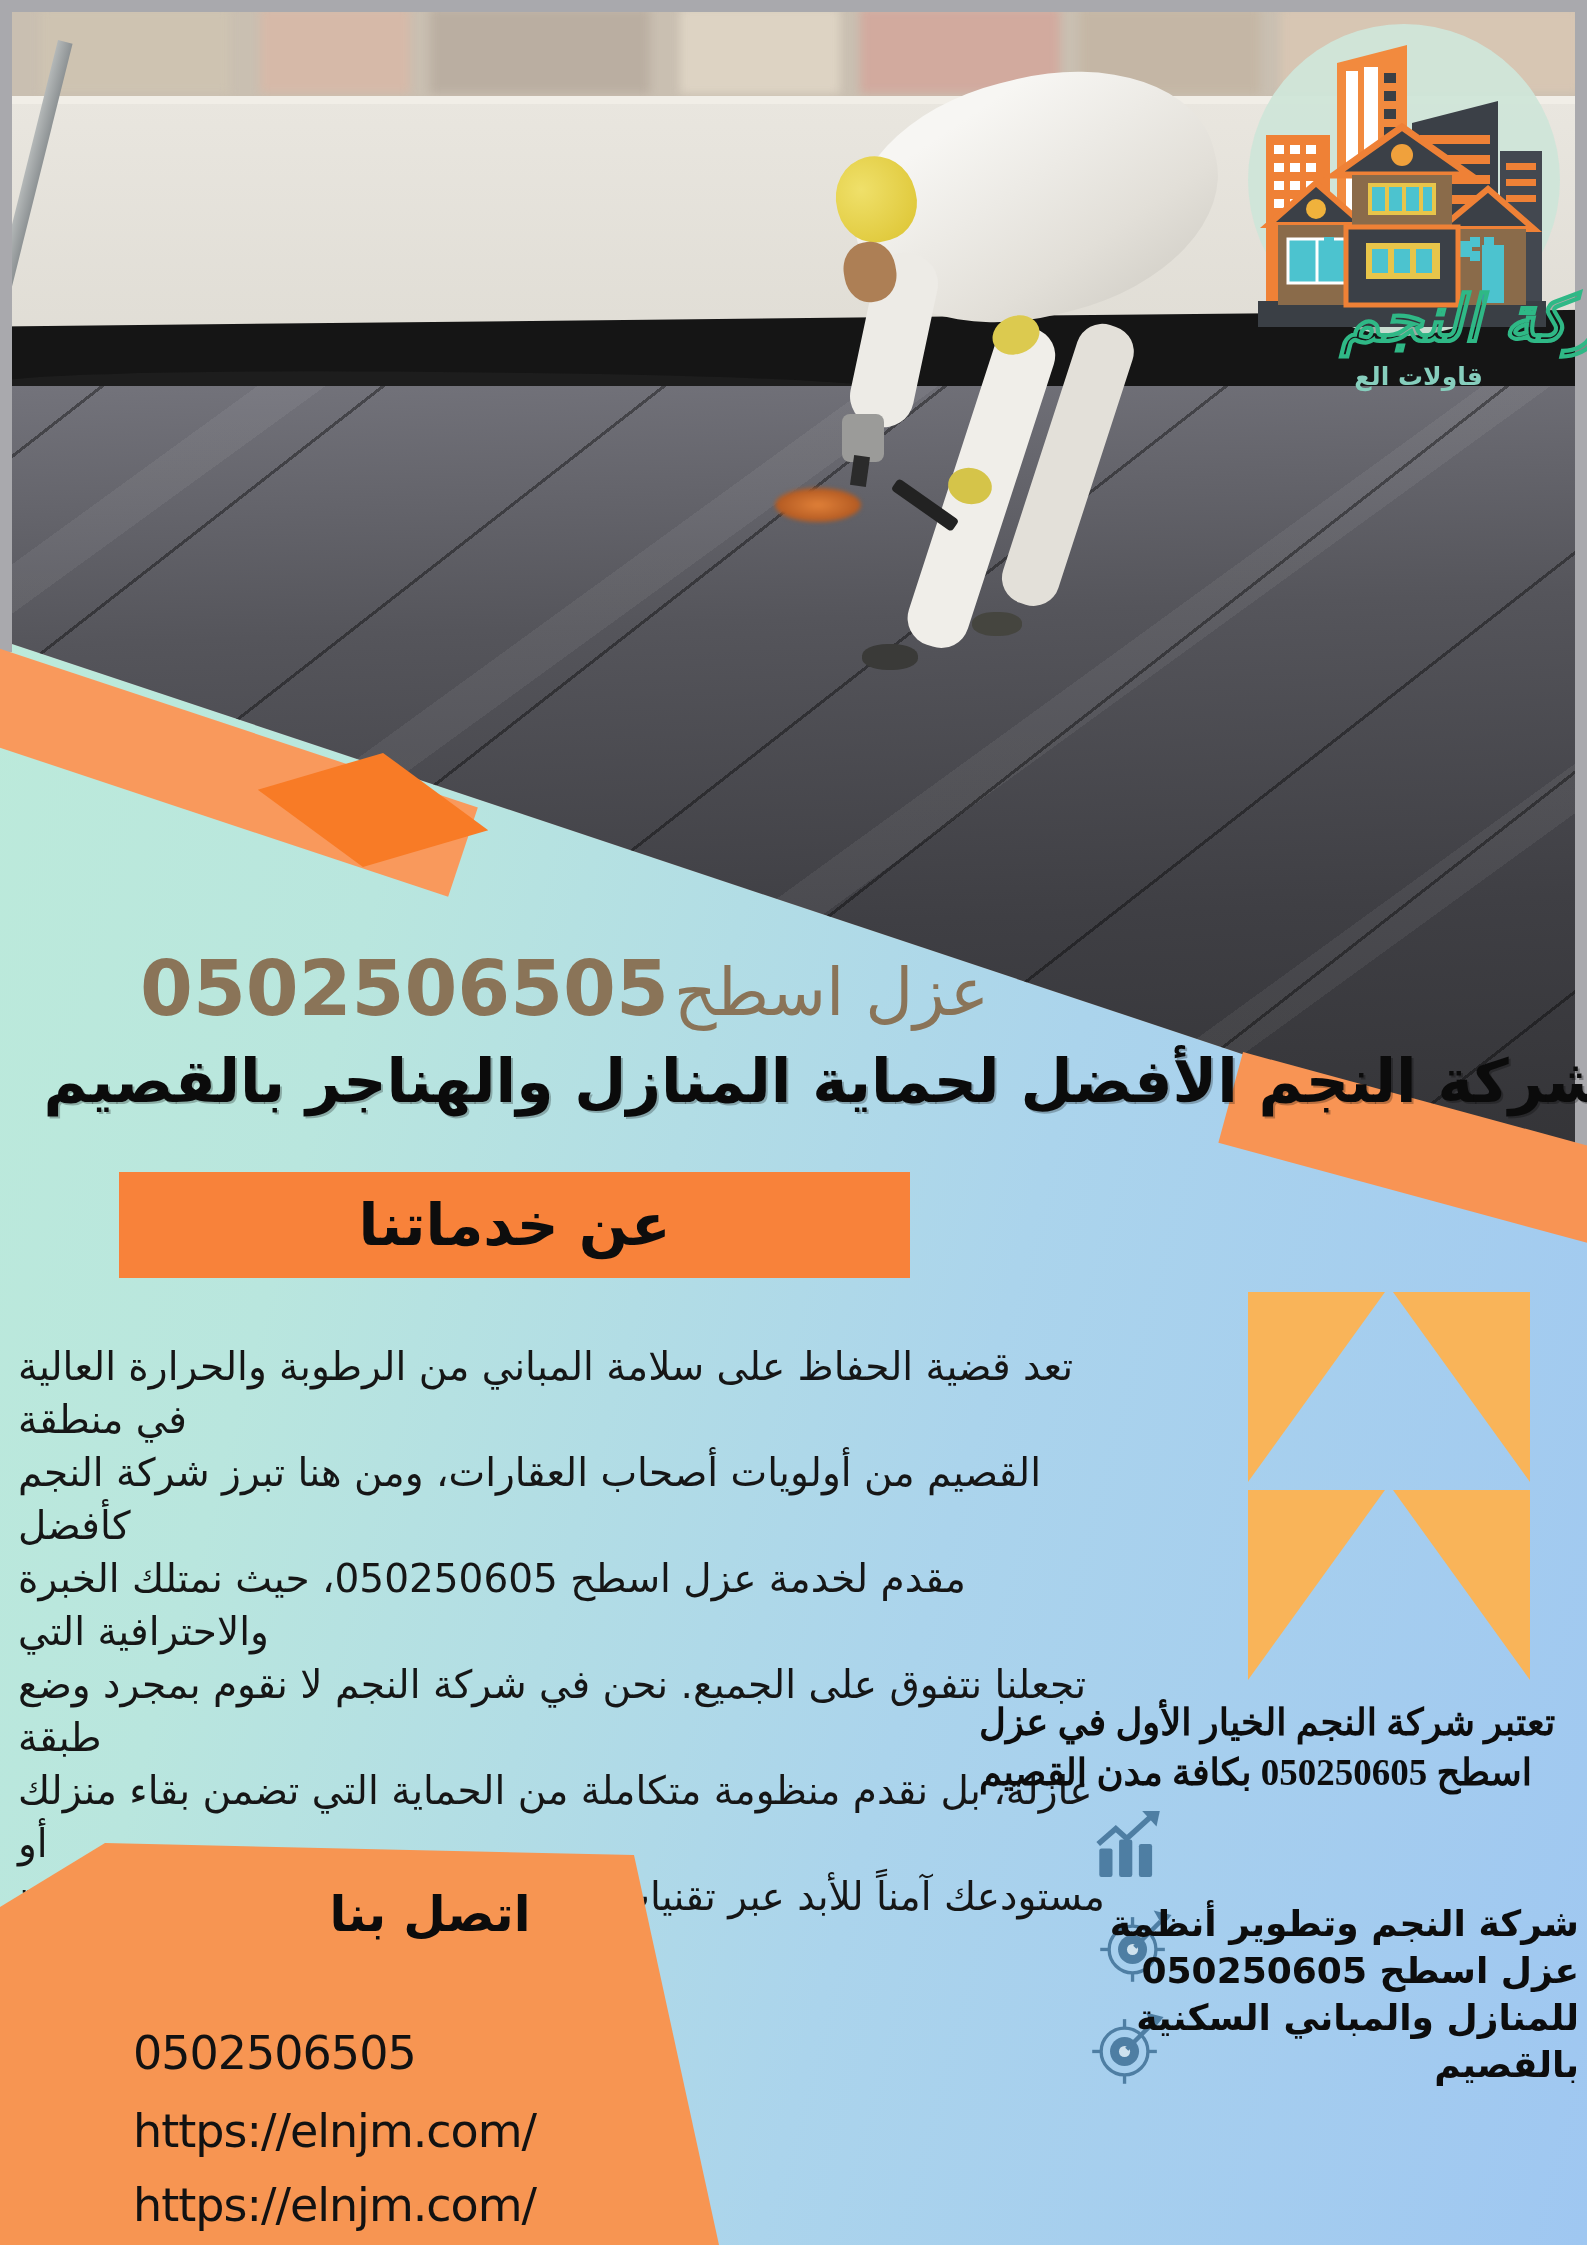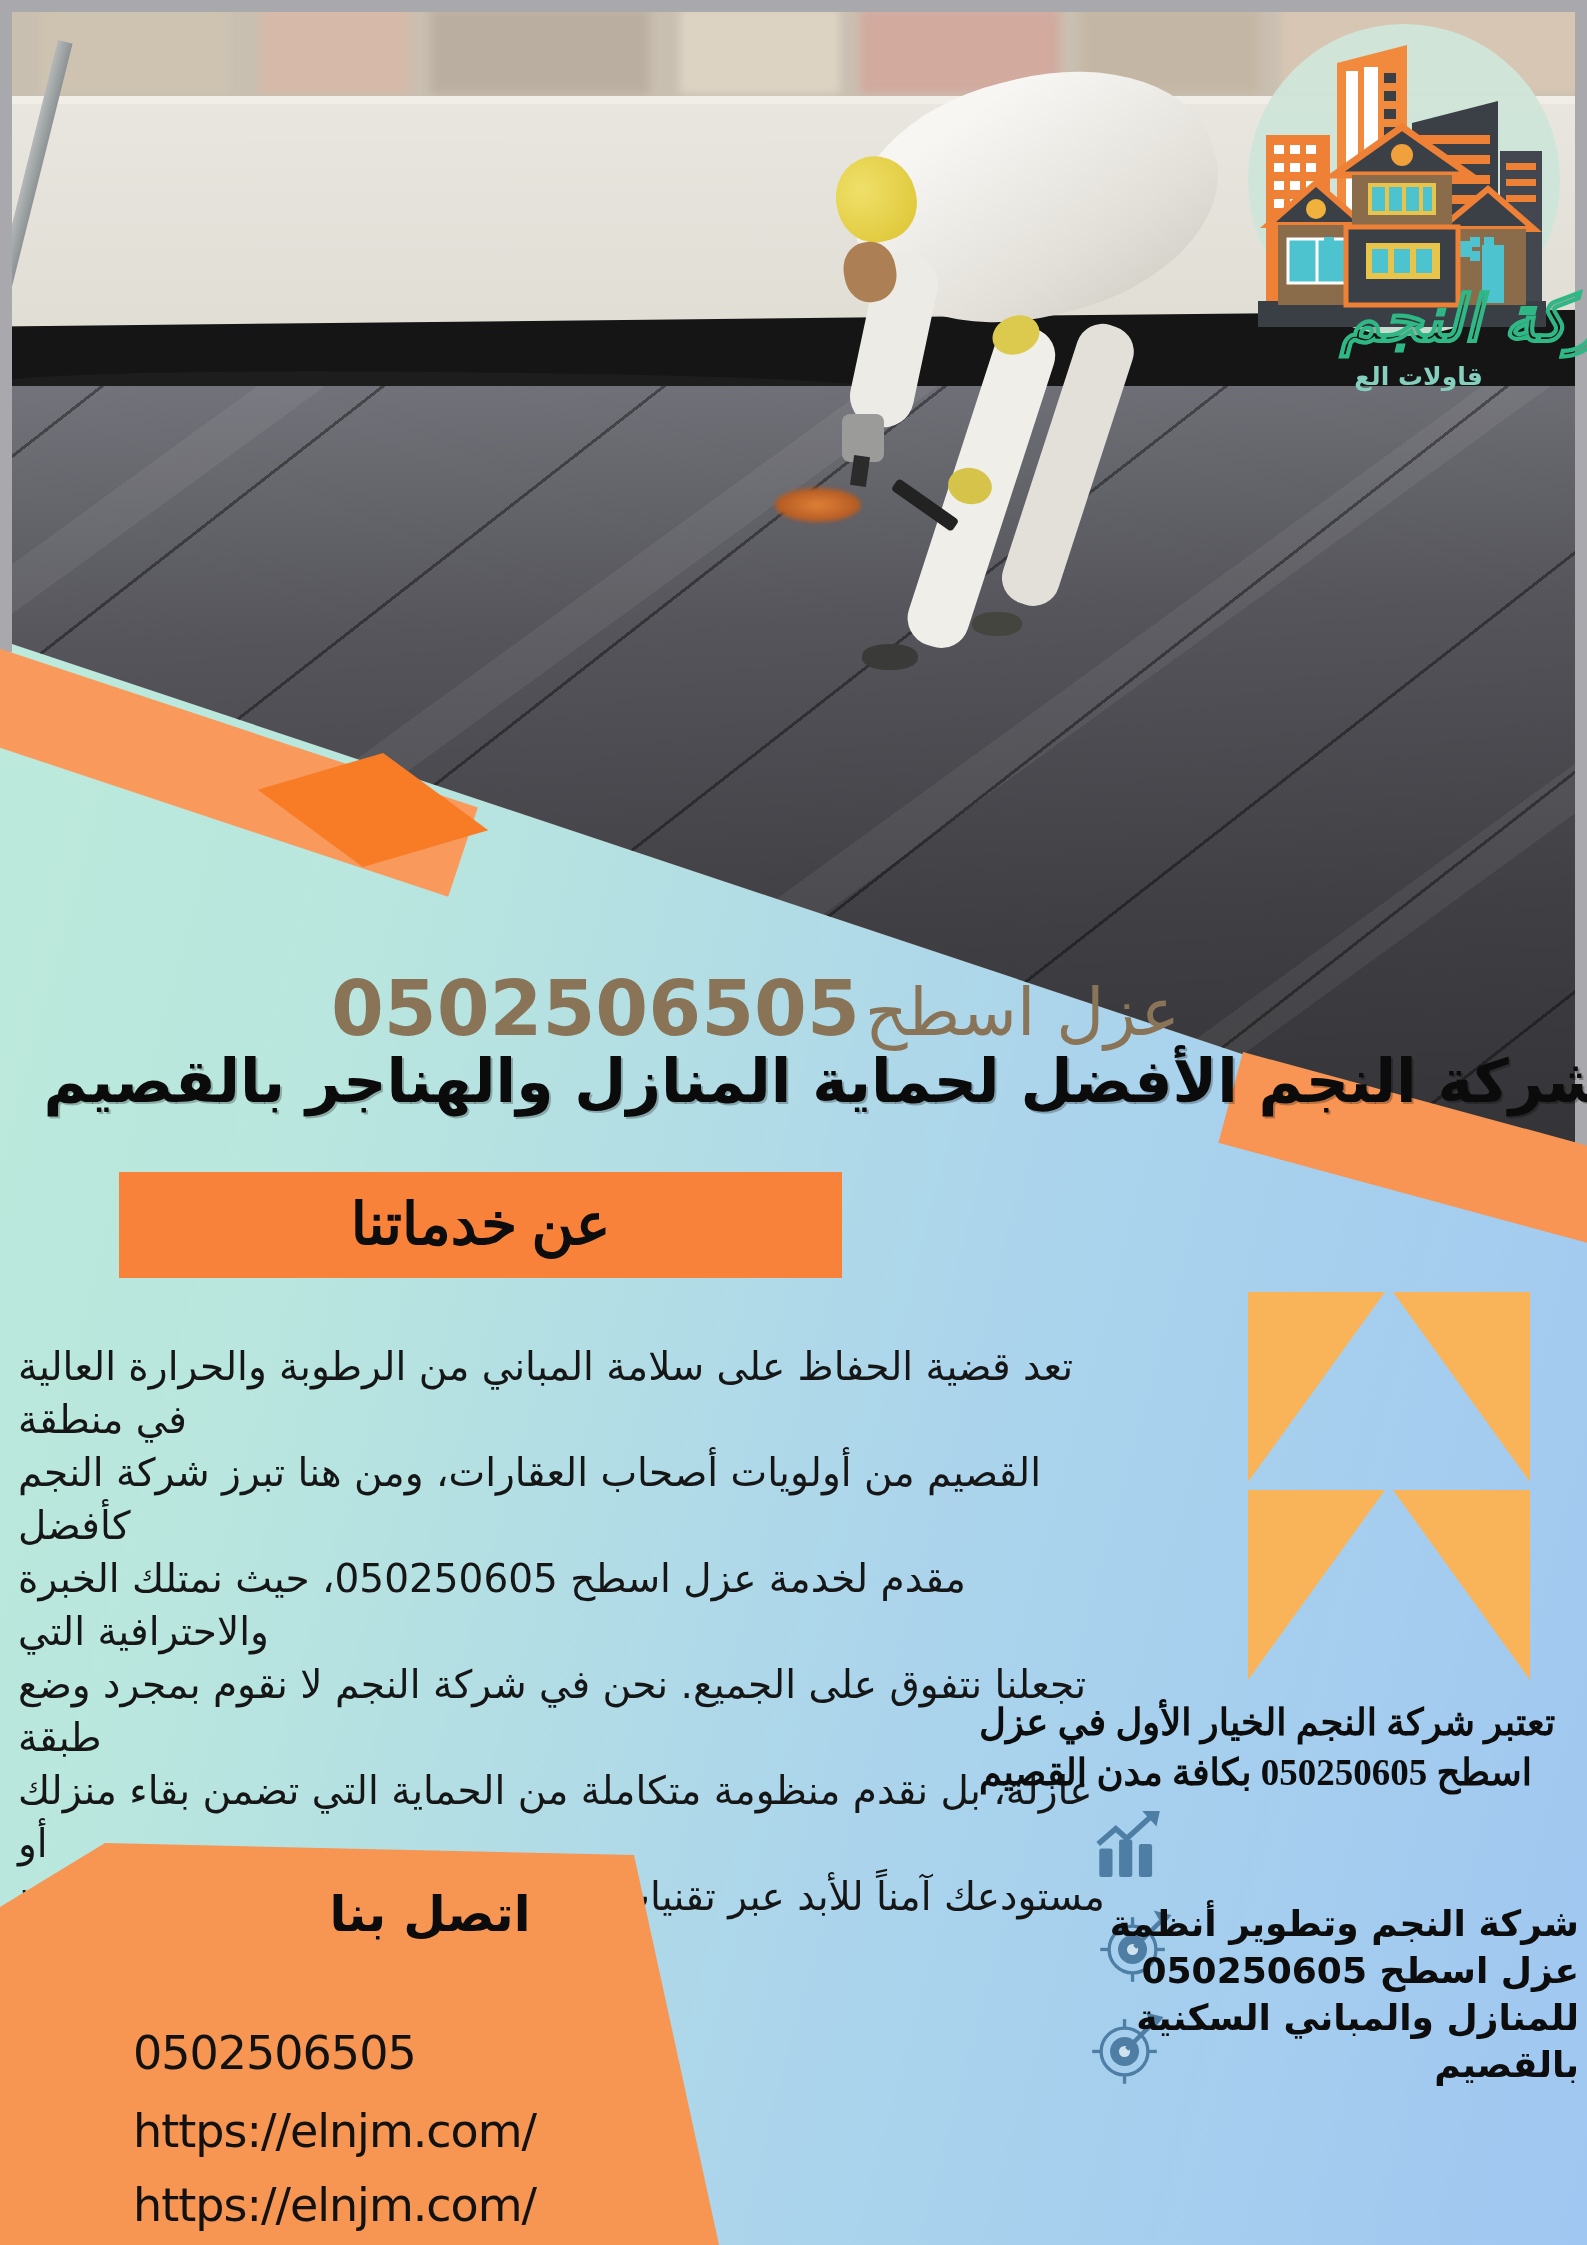--- a/index.html
+++ b/index.html
@@ -52,28 +52,28 @@
   #logo-art{left:1242px;top:22px;}
   #logo-title{top:282px;right:-70px;white-space:nowrap;font-size:64px;font-weight:bold;font-style:italic;
     color:rgba(24,24,24,.25);-webkit-text-stroke:2.2px #2fb886;letter-spacing:2px;}
   #logo-subtitle{top:362px;right:104px;white-space:nowrap;font-size:25px;letter-spacing:7px;color:#86cebd;font-weight:bold;}
   
   .band1{left:-8px;top:646px;width:512px;height:94px;background:#f9995c;transform:rotate(18.4deg);transform-origin:top left;}
   .diamond{left:256px;top:752px;width:234px;height:116px;background:#f87b26;transform:rotate(10deg);
     clip-path:polygon(50% 0,100% 50%,50% 100%,0 50%);}
   .band2{left:1243px;top:1052px;width:440px;height:94px;background:#f89454;transform:rotate(15.2deg);transform-origin:top left;}
   
-  #hero{left:140px;top:964px;width:1040px;text-align:right;direction:rtl;color:#8a7458;white-space:nowrap;}
+  #hero{left:140px;top:944px;width:1040px;text-align:left;direction:rtl;color:#8a7458;white-space:nowrap;}
   #hero .words{font-size:66px;font-weight:normal;}
   #hero .num{font-size:76px;font-weight:bold;letter-spacing:2px;}
   
   #headline{top:1046px;right:-18px;white-space:nowrap;direction:rtl;font-size:60px;font-weight:bold;color:#0b0b0b;
     text-shadow:2px 2px 0 rgba(0,0,0,.25);}
   
-  #services-box{left:119px;top:1172px;width:723px;height:106px;background:#f8823a;font-family:Liberation Serif, serif;}
+  #services-box{left:119px;top:1172px;width:791px;height:106px;background:#f8823a;}
   #services-heading{width:100%;text-align:center;line-height:106px;font-size:58px;font-weight:bold;color:#0d0d0d;}
   #paragraph{left:18px;top:1340px;width:1100px;direction:rtl;text-align:left;color:#161616;
     font-size:39px;line-height:53px;}
   
   #triangles{left:1248px;top:1292px;}
   
   #highlight{top:1698px;right:8px;width:600px;direction:rtl;text-align:left;font-size:37px;font-weight:bold;color:#0d0d0d;line-height:50px;}
   #highlight div{text-align:left;font-family:Liberation Serif, serif;}
   #about{top:1900px;right:8px;width:580px;direction:rtl;font-size:36px;font-weight:bold;color:#0d0d0d;line-height:47px;}
   #about div{text-align:right;}

